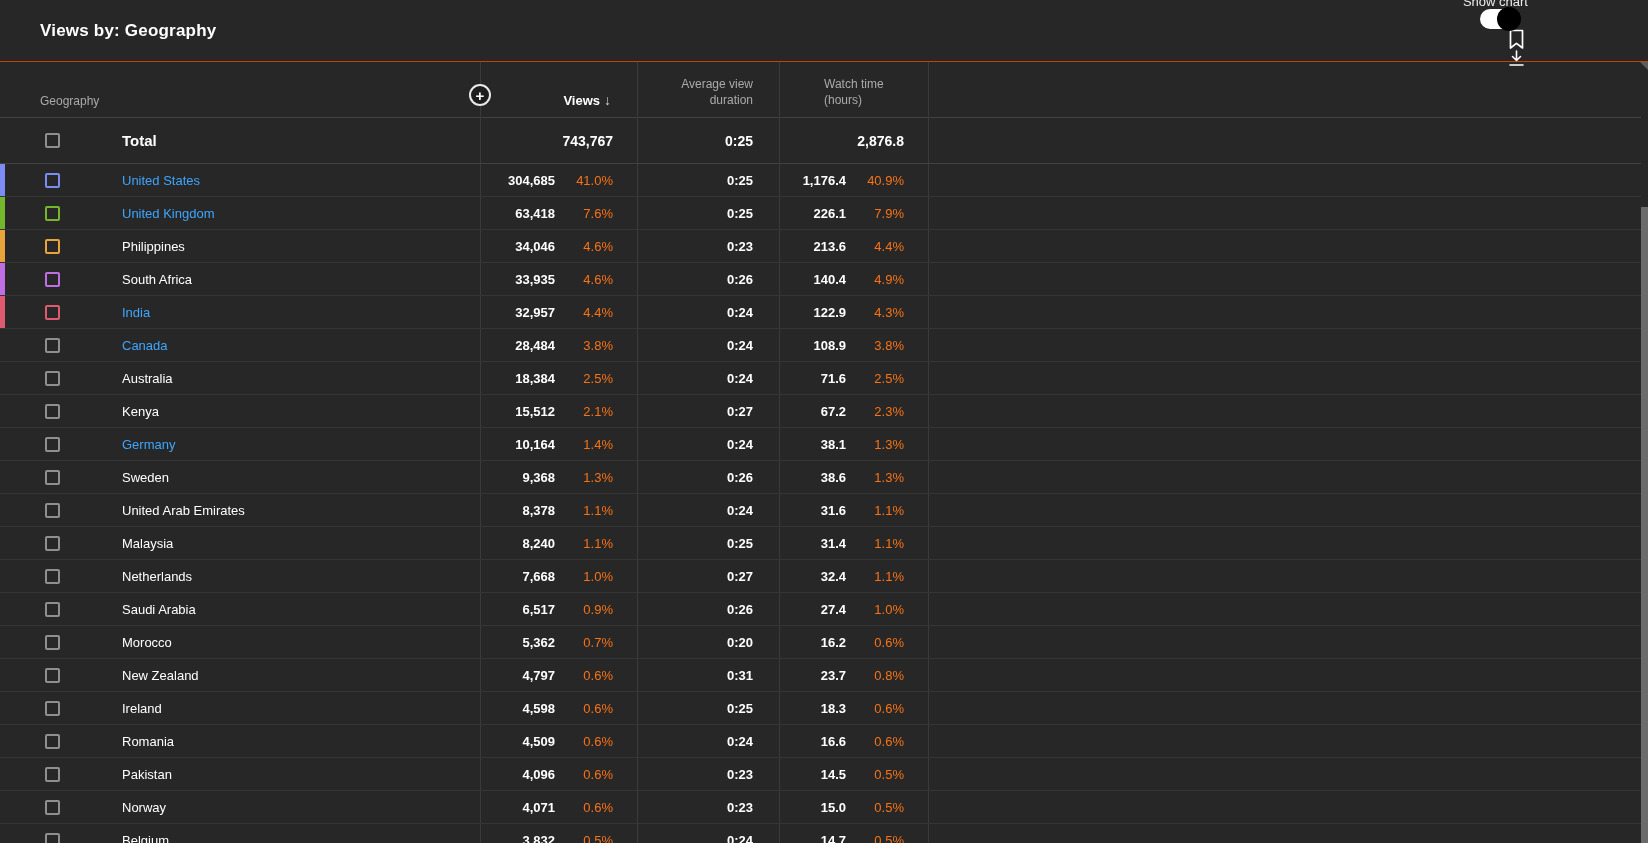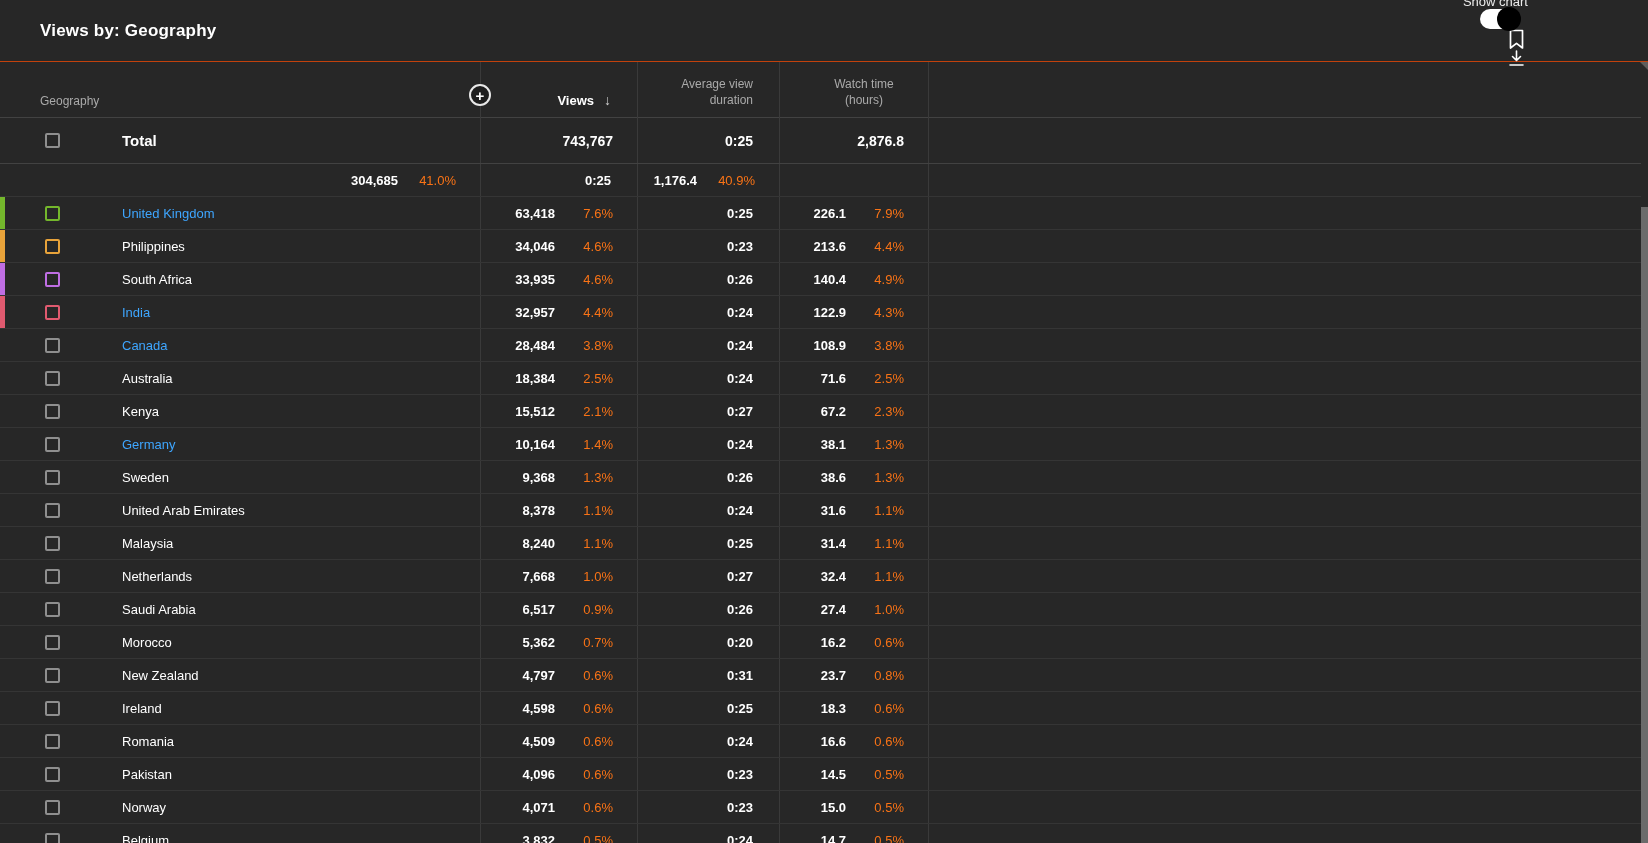--- a/index.html
+++ b/index.html
@@ -40,26 +40,26 @@
   .table-header {
     position:absolute; top:62px; left:0; width:1641px; height:56px;
     box-sizing:border-box; border-bottom:1px solid #424242;
     align-items:end;
   }
   .th { font-size:12px; color:#aaaaaa; padding-bottom:9px; }
   .th-geo { padding-left:40px; }
   .th-views {
     color:#ffffff; font-weight:bold; font-size:13px;
     display:flex; justify-content:flex-end; align-items:center;
-    padding-right:26px; gap:10px; cursor:pointer;
+    padding-right:26px; gap:4px; cursor:pointer;
   }
   .sort-arrow { color:#cfcfcf; font-size:14px; font-weight:normal; }
   .th-wrap { display:flex; justify-content:flex-end; }
   .th-avg-inner  { max-width:92px; text-align:right; line-height:16px; }
-  .th-watch-inner{ max-width:80px; text-align:center; line-height:16px; }
+  .th-watch-inner{ max-width:80px; text-align:left; line-height:16px; }
   .th-avg  { padding-right:26px; }
   .th-watch{ padding-right:24px; }
 
   .plus-btn {
     position:absolute; left:469px; top:84px; width:22px; height:22px;
     border-radius:50%; border:2px solid #e9e9e9; background:#1e1e1e;
     color:#fff; display:flex; align-items:center; justify-content:center;
     font-size:15px; line-height:1; cursor:pointer; z-index:6; box-sizing:border-box;
     font-weight:bold;
   }
@@ -164,20 +164,25 @@
     <span class="total-label">Total</span>
   </div>
   <div class="val-cell total-val">743,767</div>
   <div class="dur-cell total-val">0:25</div>
   <div class="val-cell total-val">2,876.8</div>
   <div></div>
 </div>
 
 <div class="rows-container">
   <div class="row grid-cols">
+    <div class="geo-cell">
+      <span class="strip" style="display: block; background: rgb(123, 140, 245);"></span>
+      <span class="checkbox" style="border-color: rgb(123, 140, 245);"></span>
+      <span class="geo-name link">United States</span>
+    </div>
     <div class="val-cell">
       <span>304,685</span>
       <span class="pct">41.0%</span>
     </div>
     <div class="dur-cell">
       <span>0:25</span>
     </div>
     <div class="val-cell">
       <span>1,176.4</span>
       <span class="pct">40.9%</span>

